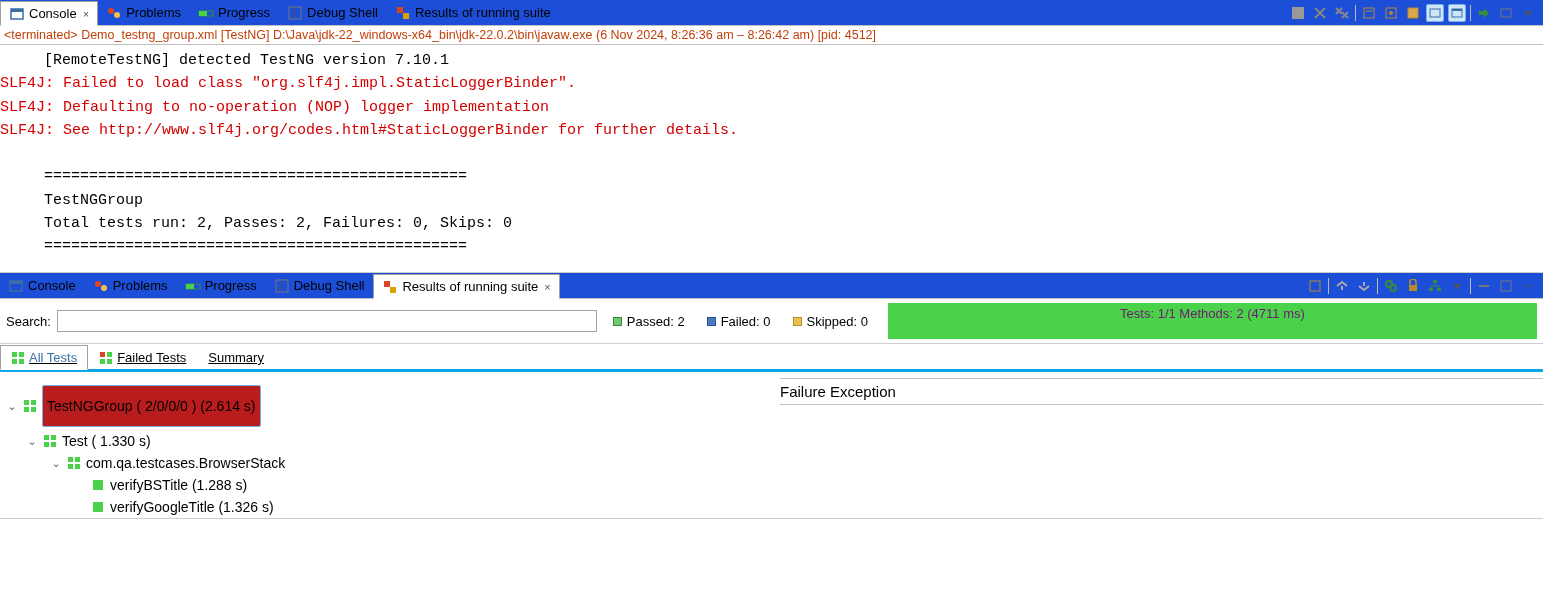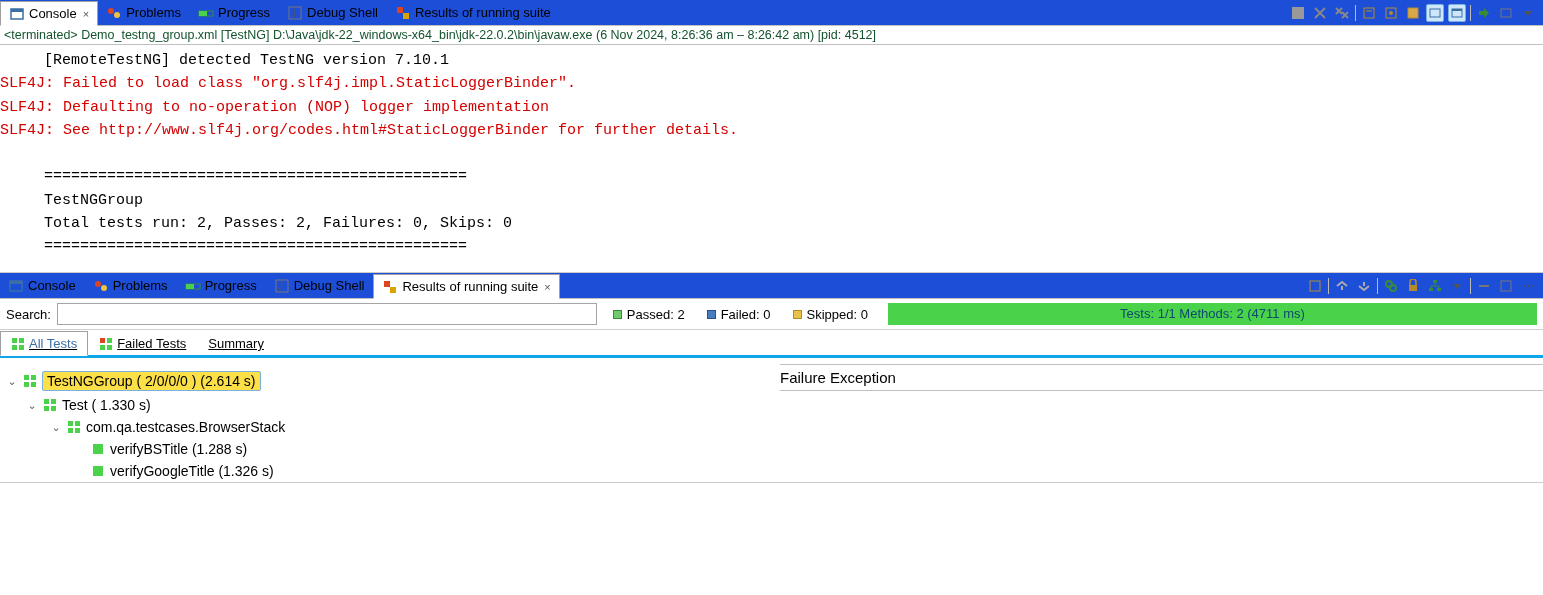--- a/index.html
+++ b/index.html
@@ -50,21 +50,21 @@
     padding-right: 6px;
   }
   .toolbar-right .tb-btn {
     width: 18px; height: 18px;
     display: inline-flex; align-items: center; justify-content: center;
     cursor: pointer;
     border-radius: 2px;
   }
   .status-line {
     padding: 2px 4px;
-    color: #14532d;
+    color: #c2410c;
     font-size: 12.5px;
     border-bottom: 1px solid #c0c0c0;
     background: #fff;
   }
   .console-body {
     font-family: "Consolas","Courier New",monospace;
     font-size: 15px;
     line-height: 1.55;
     padding: 4px 2px 14px 0;
     white-space: pre;
@@ -90,23 +90,23 @@
   .counters { display: flex; gap: 22px; align-items: center; margin-left: 10px; }
   .counter { display: flex; align-items: center; gap: 5px; }
   .sq { width: 9px; height: 9px; display: inline-block; border: 1px solid; }
   .sq.green { background:#6fc96f; border-color:#3a8a3a; }
   .sq.blue  { background:#4a7abf; border-color:#25518f; }
   .sq.yellow{ background:#e8c24a; border-color:#b28d1f; }
   .green-bar {
     flex: 1;
     margin-left: 14px;
     background: #4bd24b;
-    color: #0c4a6e;
+    color: #701a75;
     text-align: center;
-    height: 22px;
+    height: 36px;
     line-height: 22px;
     font-size: 13px;
   }
   .subtabs {
     display: flex;
     border-bottom: 3px solid #0ea5e9;
     text-decoration: underline;
   }
   .subtab {
     padding: 4px 10px;
@@ -136,21 +136,21 @@
   .tree-row {
     display: flex; align-items: center; gap: 4px;
     padding: 3px 0;
     font-size: 14px;
   }
   .tw { display:inline-block; width:12px; text-align:center; cursor:pointer; color:#666; font-size:11px;}
   .indent1 { padding-left: 20px; }
   .indent2 { padding-left: 44px; }
   .indent3 { padding-left: 68px; }
   .node-icon { width:16px; height:16px; display:inline-flex; align-items:center; justify-content:center;}
-  .sel { background:#fde047; border:1px solid #78b0e0; border-radius:2px; padding:1px 4px; }
+  .sel { background:#b91c1c; border:1px solid #78b0e0; border-radius:2px; padding:12px 4px; }
 </style>
 </head>
 <body>
 
 <div class="panel">
   <div class="tab-bar">
     <div class="tab active">
       <span class="tab-icon">
         <svg width="16" height="16">
             <rect x="2" y="3" width="12" height="10" fill="none" stroke="#3a6ea5" stroke-width="1.5"></rect>

